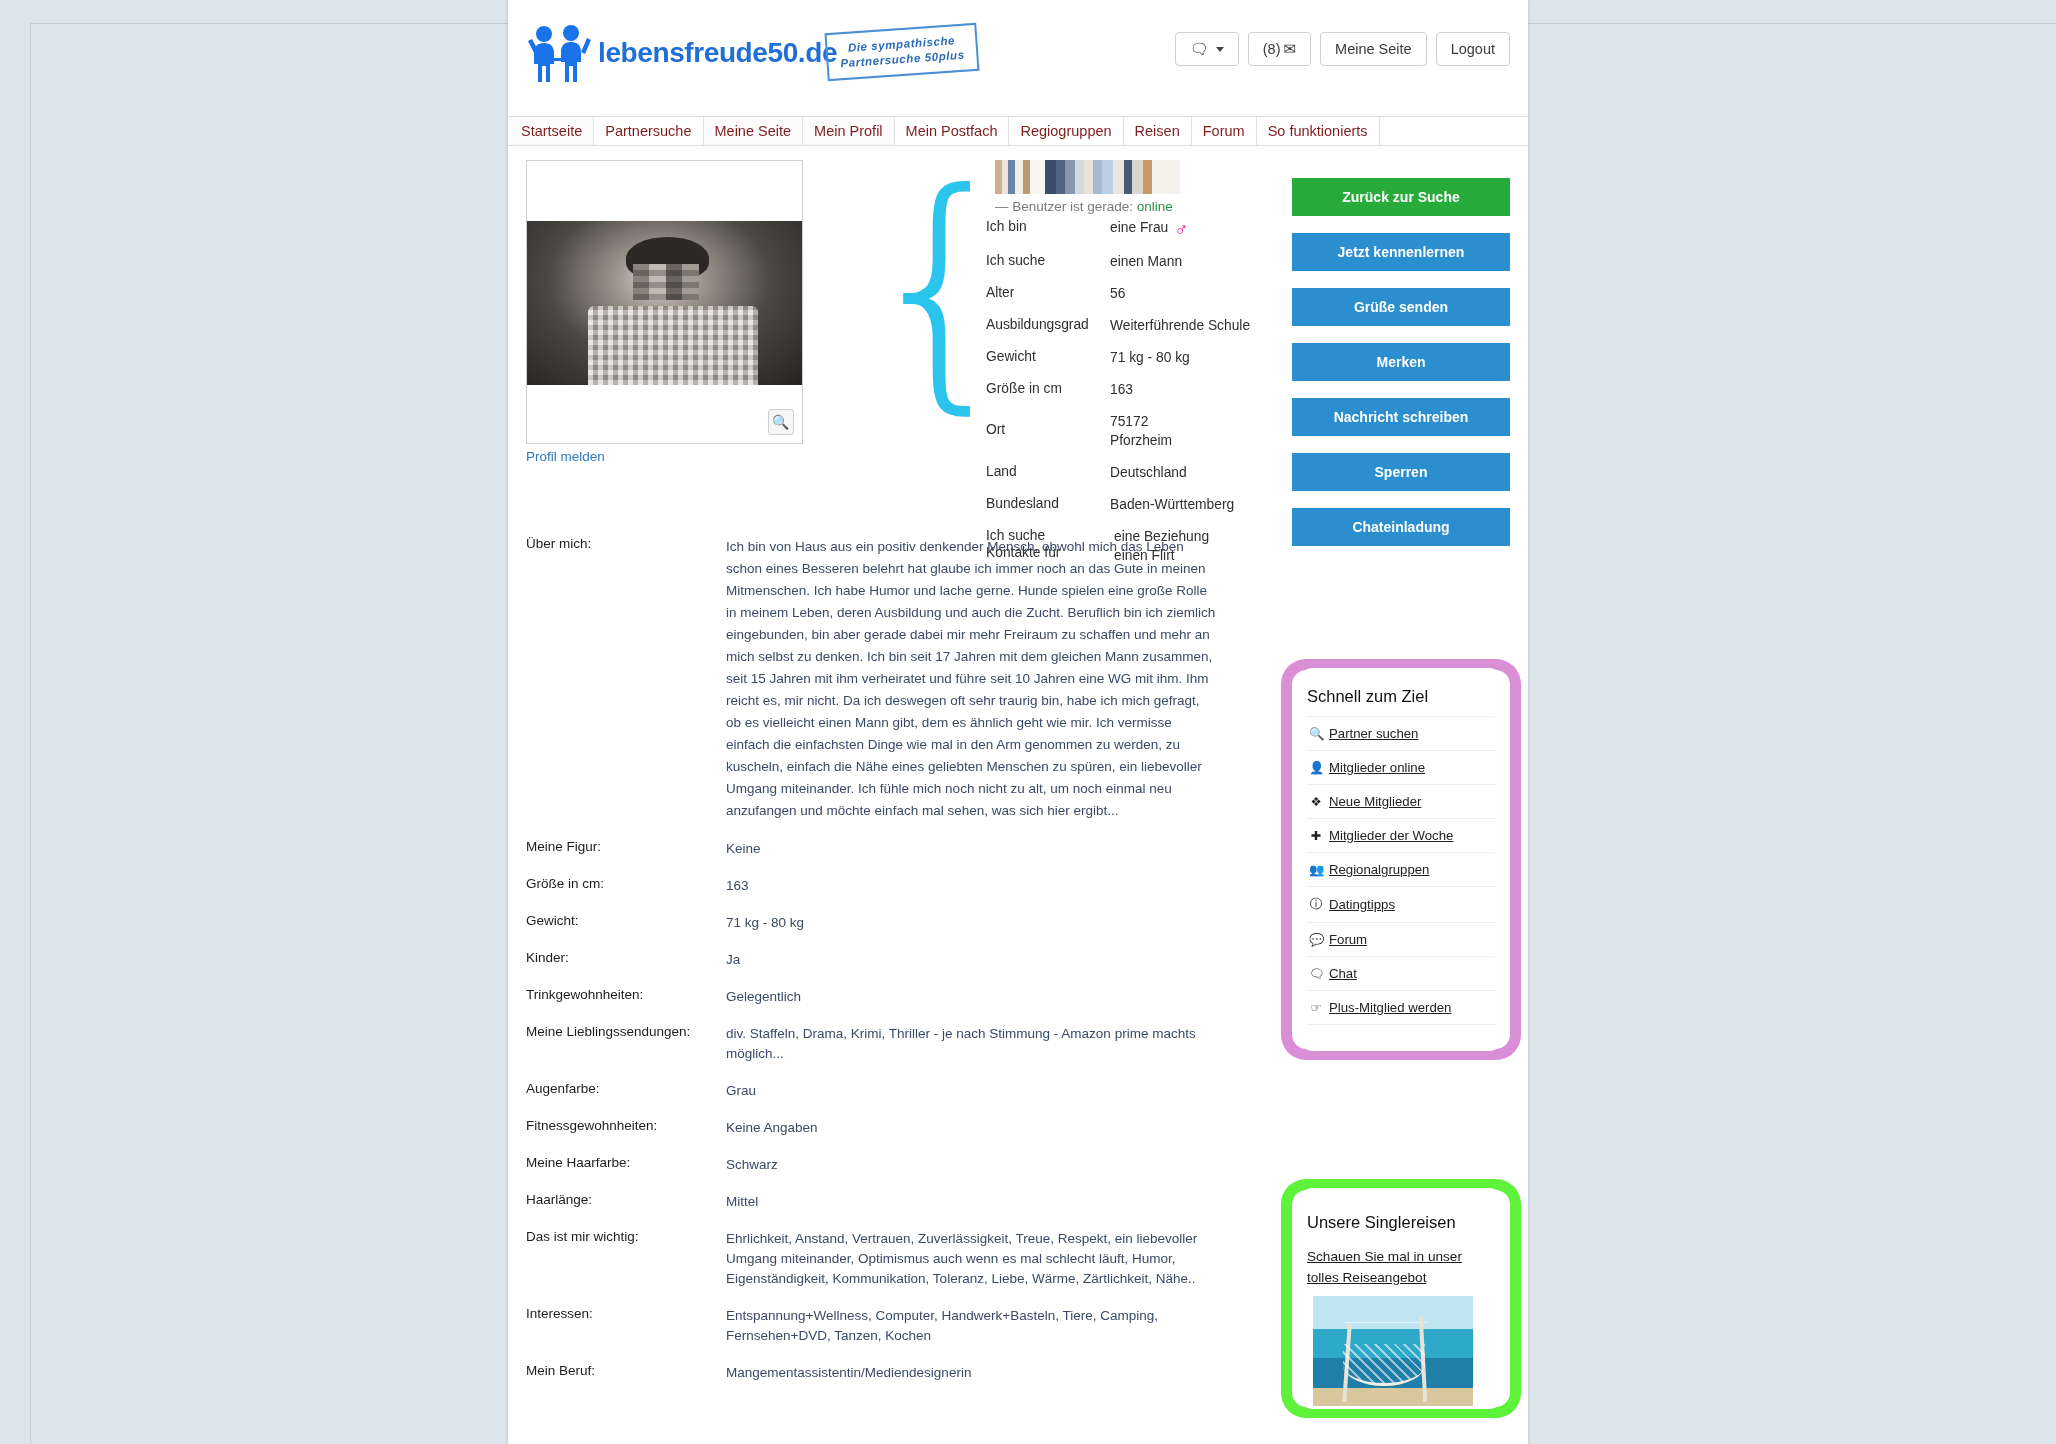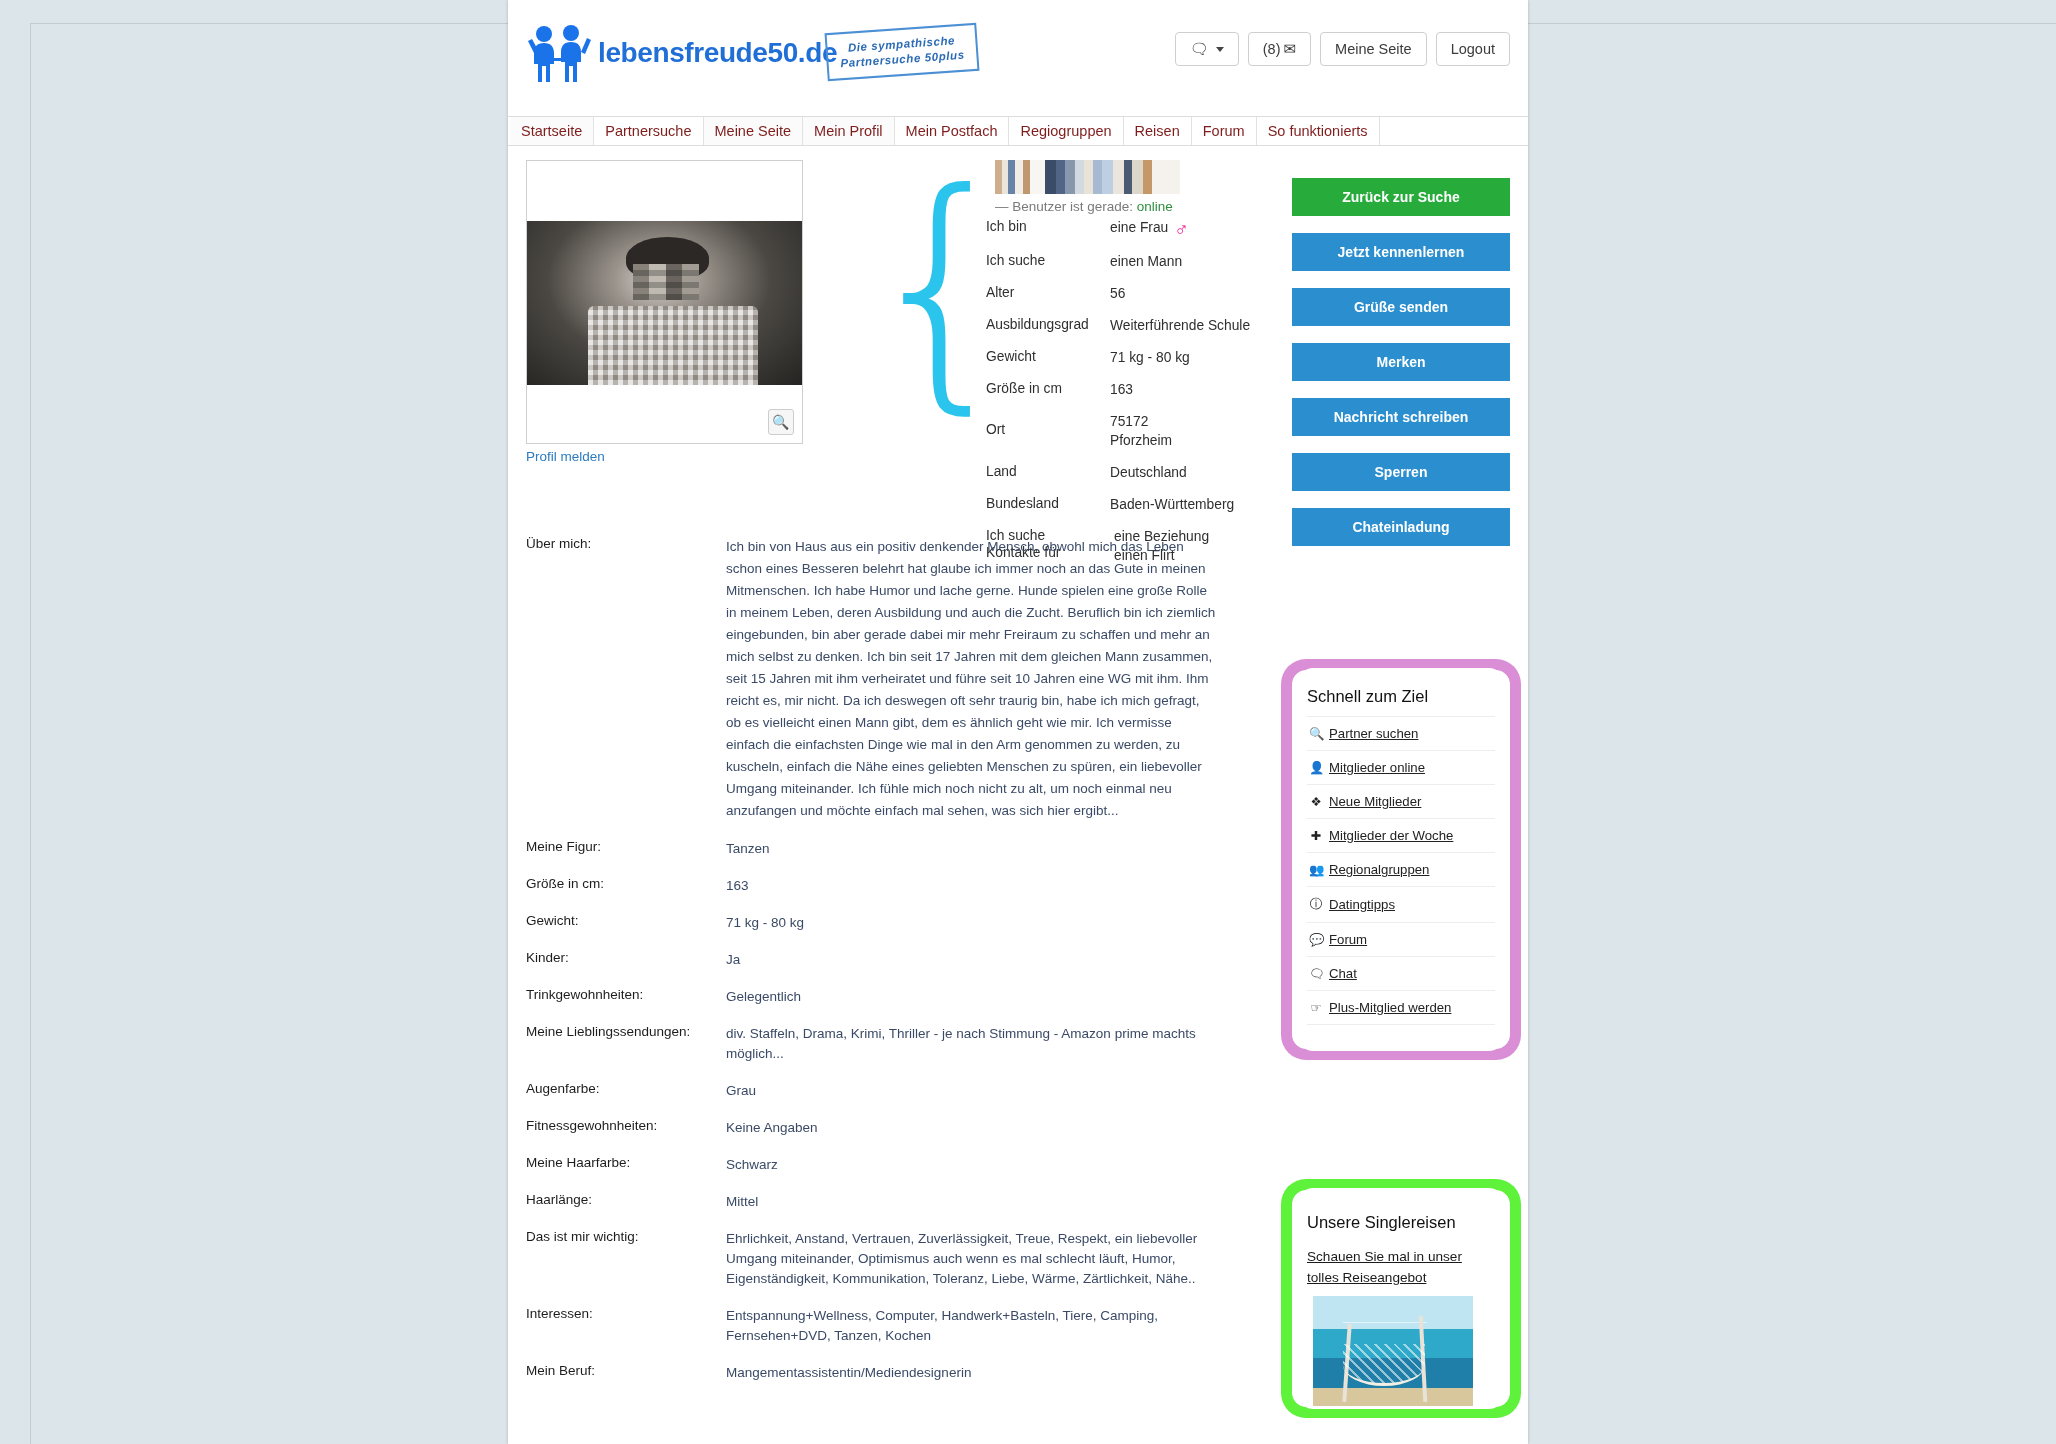--- a/index.html
+++ b/index.html
@@ -345,21 +345,21 @@
     </div>
   </div>
 
   <div id="details">
     <div class="det-row" id="about-row">
       <div class="det-label">Über mich:</div>
       <div class="det-value">Ich bin von Haus aus ein positiv denkender Mensch, obwohl mich das Leben schon eines Besseren belehrt hat glaube ich immer noch an das Gute in meinen Mitmenschen. Ich habe Humor und lache gerne. Hunde spielen eine große Rolle in meinem Leben, deren Ausbildung und auch die Zucht. Beruflich bin ich ziemlich eingebunden, bin aber gerade dabei mir mehr Freiraum zu schaffen und mehr an mich selbst zu denken. Ich bin seit 17 Jahren mit dem gleichen Mann zusammen, seit 15 Jahren mit ihm verheiratet und führe seit 10 Jahren eine WG mit ihm. Ihm reicht es, mir nicht. Da ich deswegen oft sehr traurig bin, habe ich mich gefragt, ob es vielleicht einen Mann gibt, dem es ähnlich geht wie mir. Ich vermisse einfach die einfachsten Dinge wie mal in den Arm genommen zu werden, zu kuscheln, einfach die Nähe eines geliebten Menschen zu spüren, ein liebevoller Umgang miteinander. Ich fühle mich noch nicht zu alt, um noch einmal neu anzufangen und möchte einfach mal sehen, was sich hier ergibt...</div>
     </div>
     <div class="det-row">
       <div class="det-label">Meine Figur:</div>
-      <div class="det-value">Tanzen</div>
+      <div class="det-value">Keine</div>
     </div>
     <div class="det-row">
       <div class="det-label">Größe in cm:</div>
       <div class="det-value">163</div>
     </div>
     <div class="det-row">
       <div class="det-label">Gewicht:</div>
       <div class="det-value">71 kg - 80 kg</div>
     </div>
     <div class="det-row">

